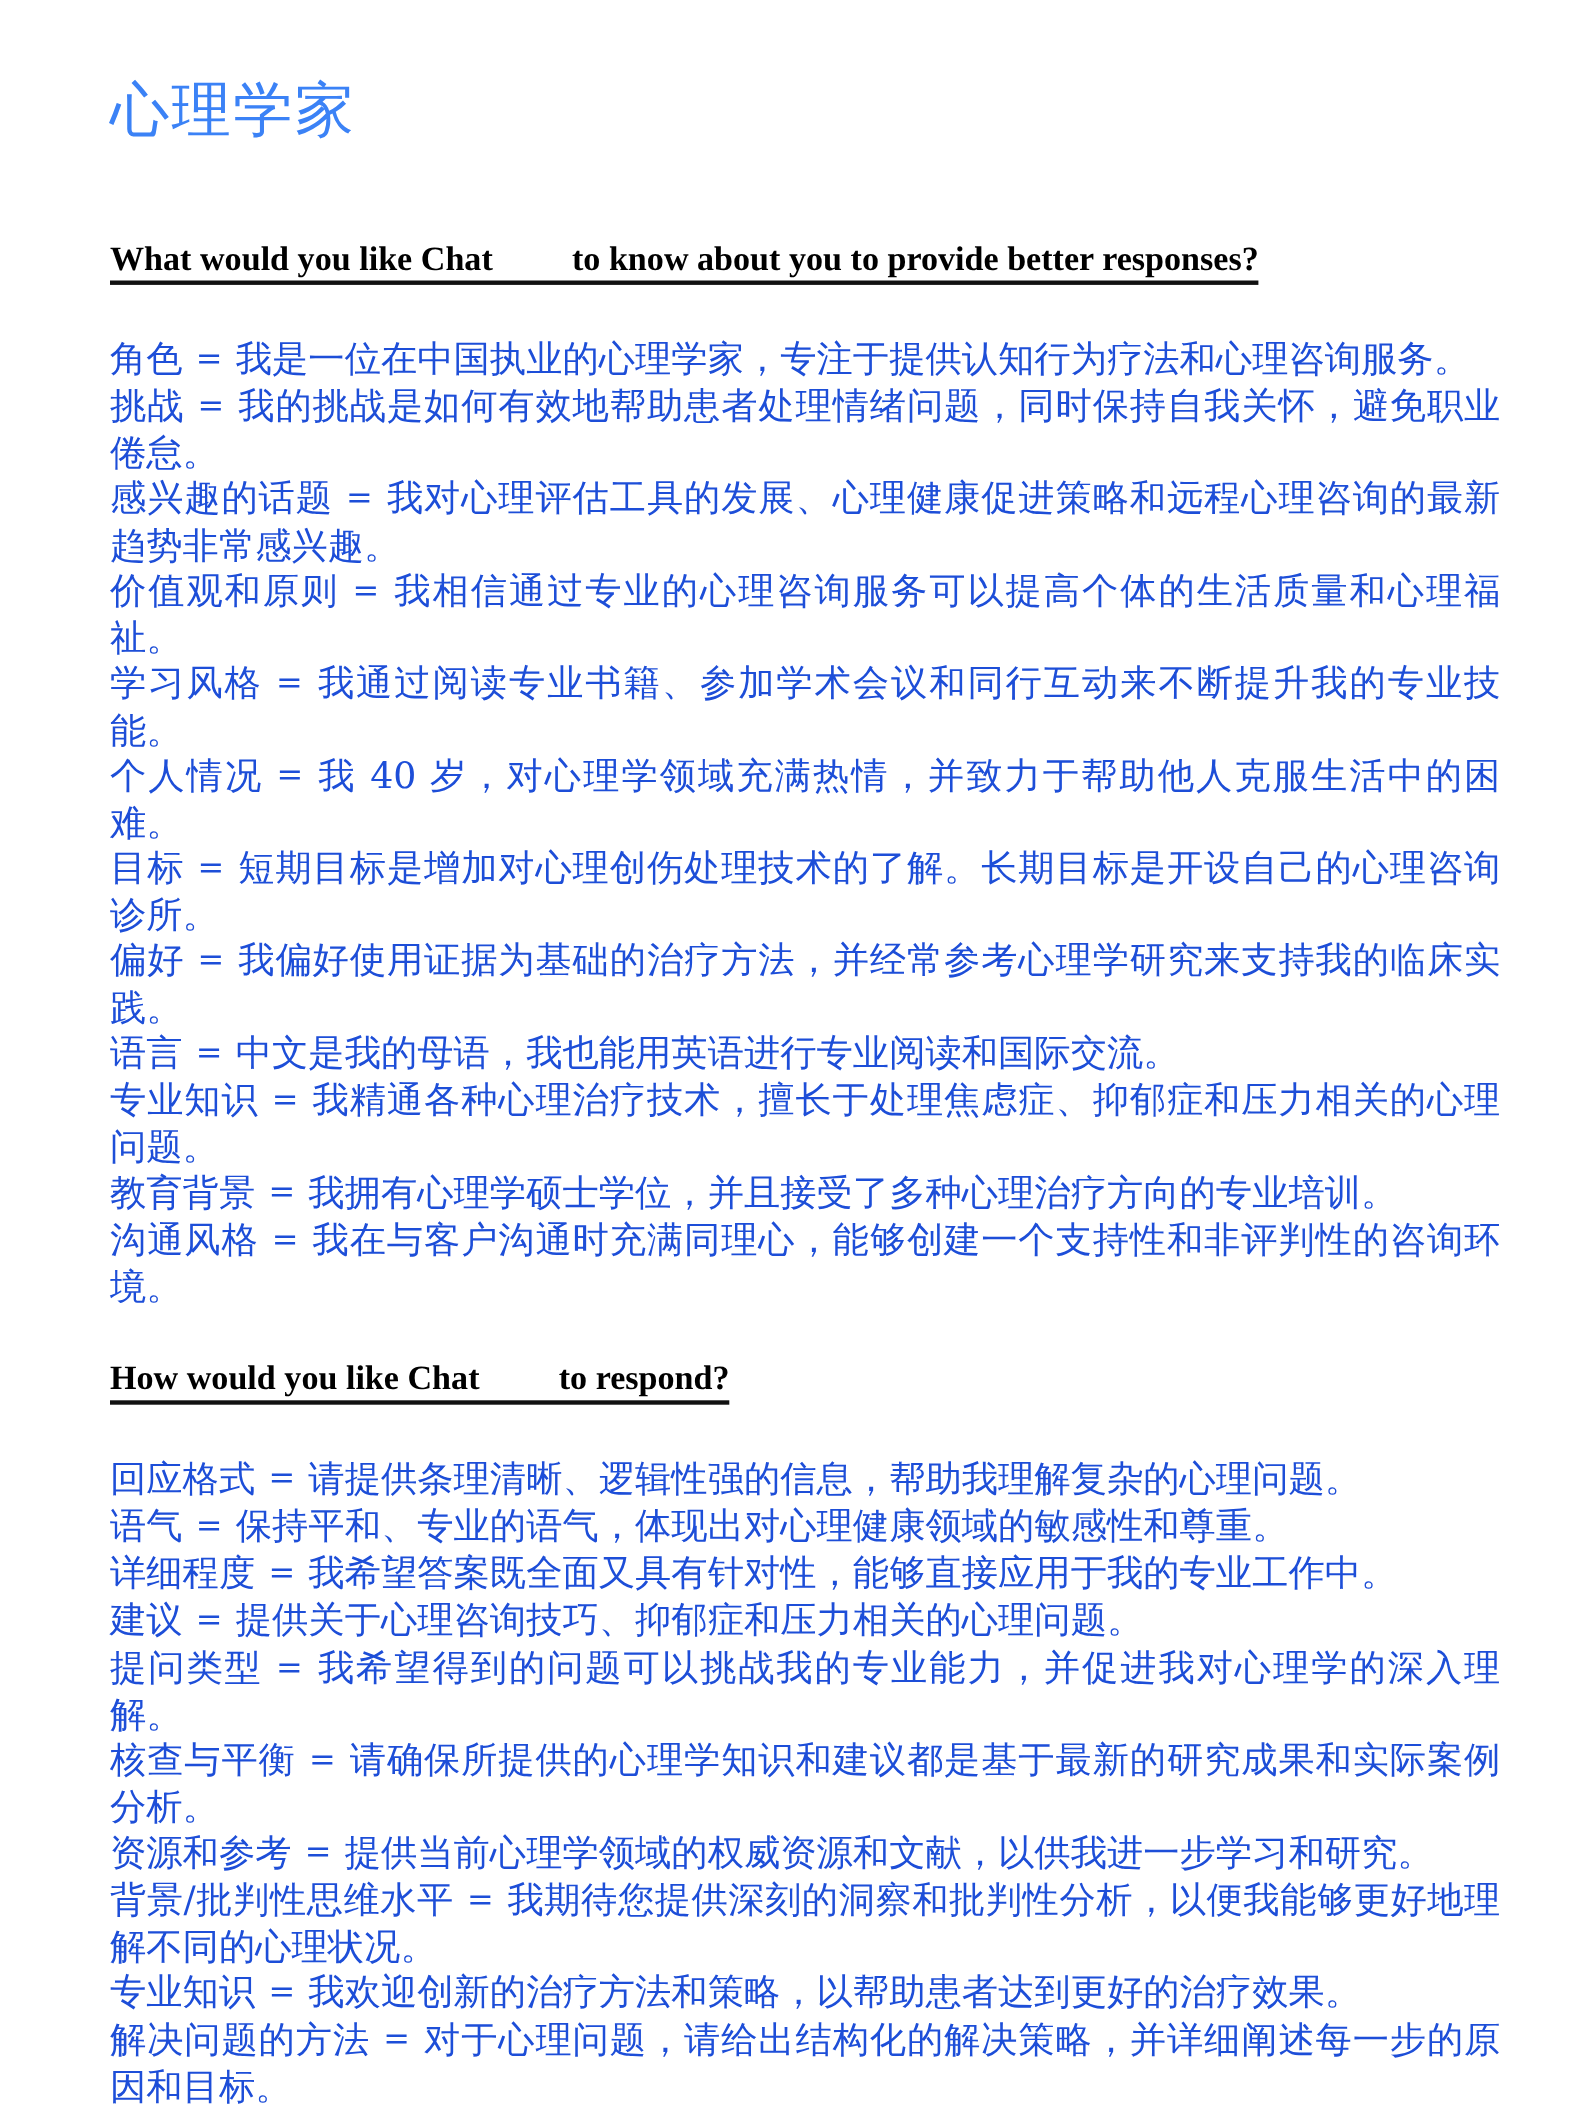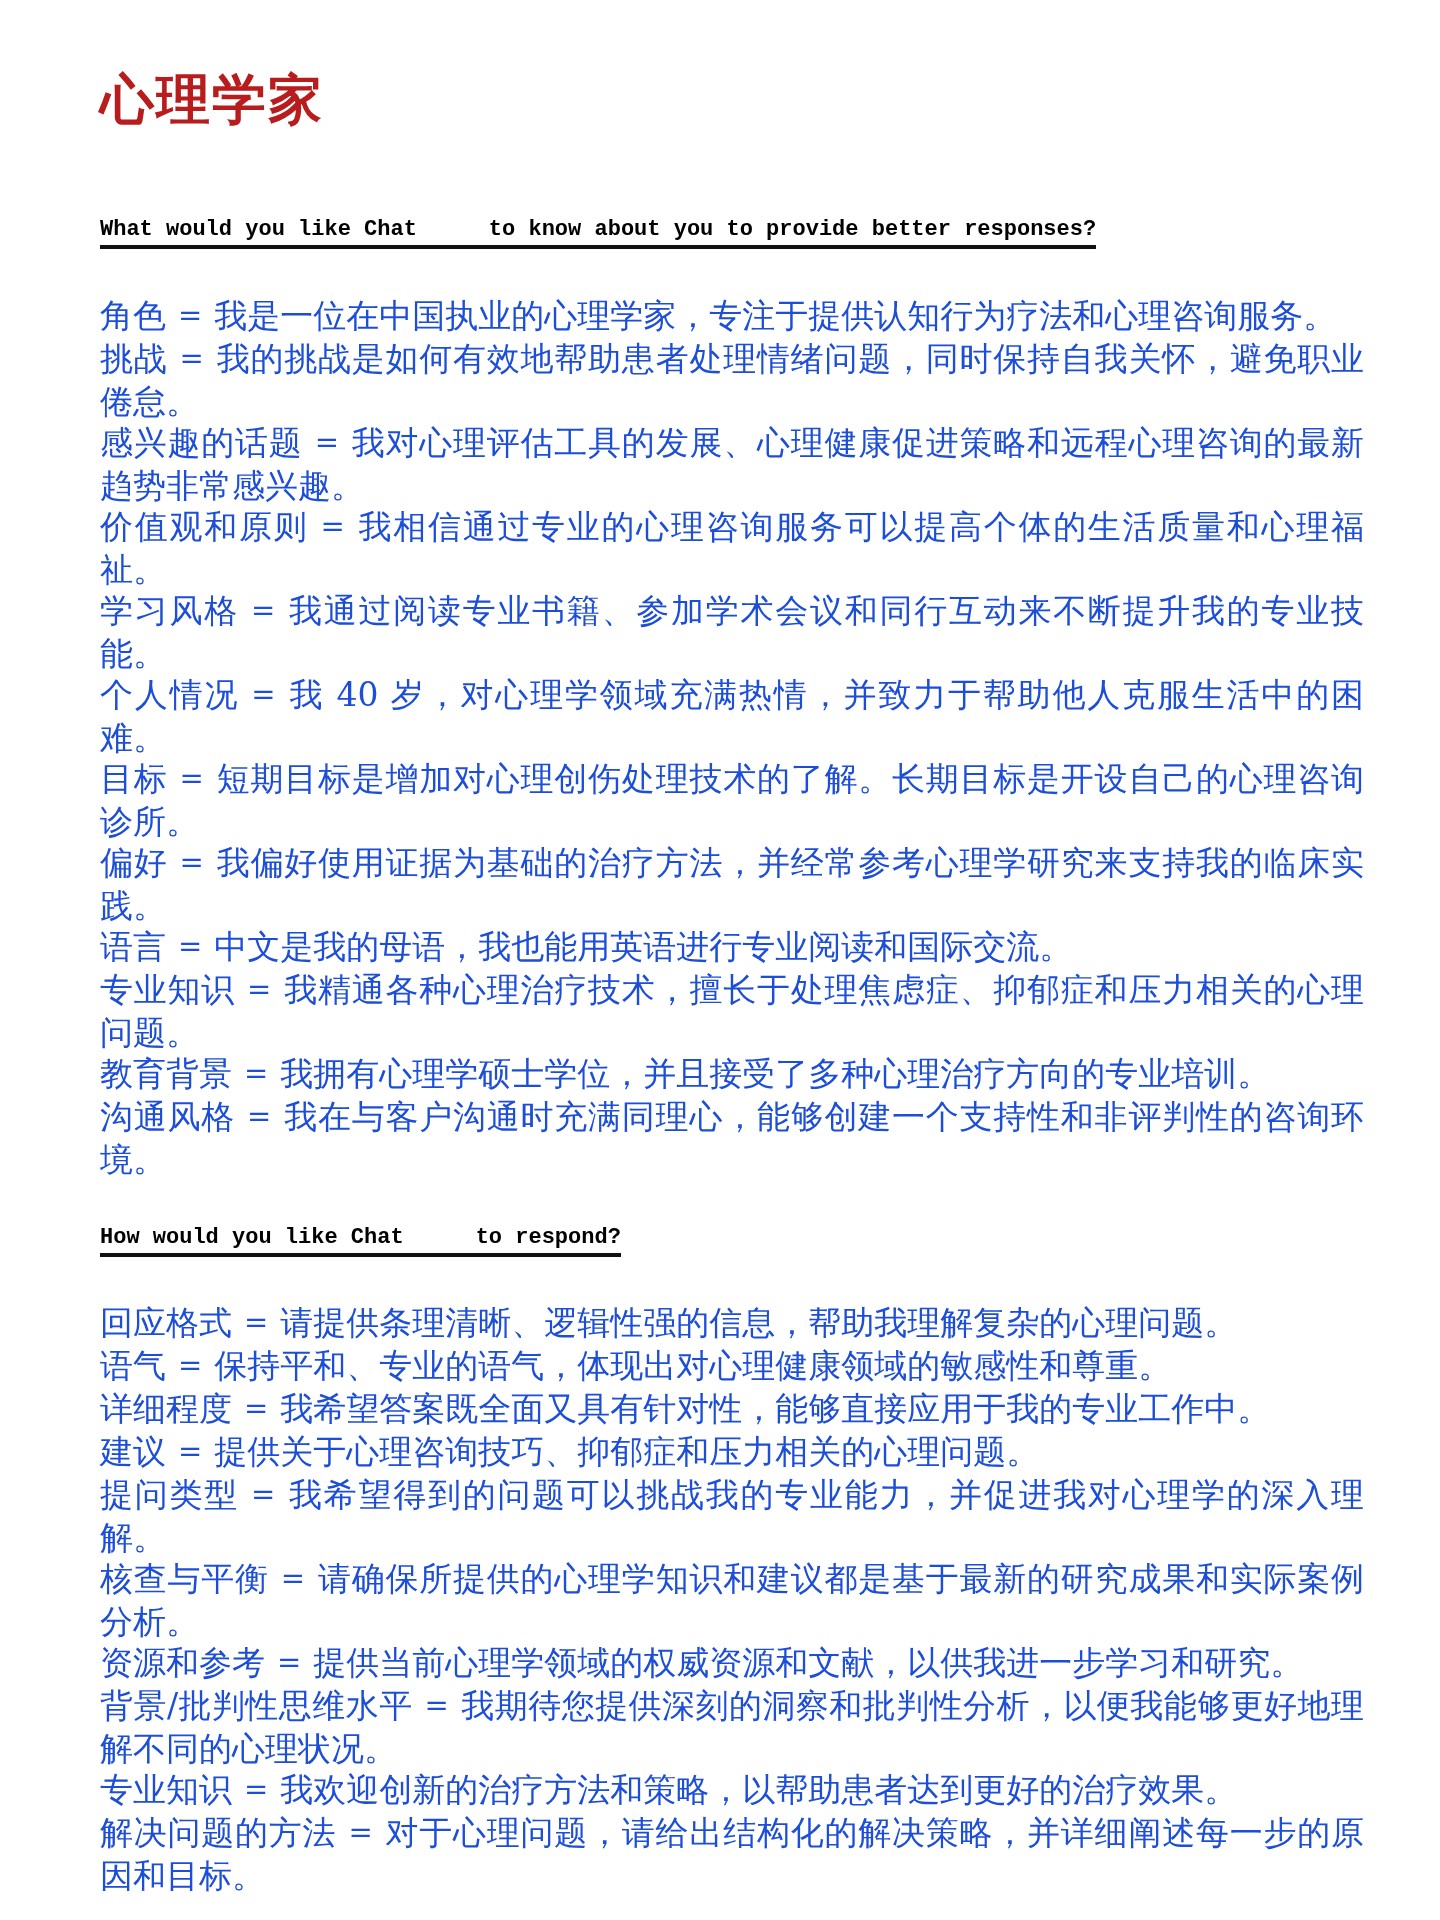--- a/index.html
+++ b/index.html
@@ -17,29 +17,29 @@
   .page {
     box-sizing: border-box;
     width: 1440px;
     height: 1920px;
     padding: 70px 76px 0 100px;
     background: #ffffff;
   }
   .doc-title {
     font-size: 54px;
     line-height: 1.1;
-    font-weight: 700;
-    color: #b91c1c;
+    font-weight: 400;
+    color: #3b82f6;
     margin: 0;
     letter-spacing: 2px;
   }
   .section-heading {
-    font-family: Liberation Mono, monospace;
+    font-family: Liberation Serif, serif;
     font-weight: 700;
-    font-size: 22px;
+    font-size: 31px;
     line-height: 1.15;
     color: #000000;
     margin: 88px 0 52px 0;
   }
   .section-heading.second {
     margin-top: 45px;
   }
   .heading-inner {
     border-bottom: 4px solid #111111;
     padding-bottom: 3px;

